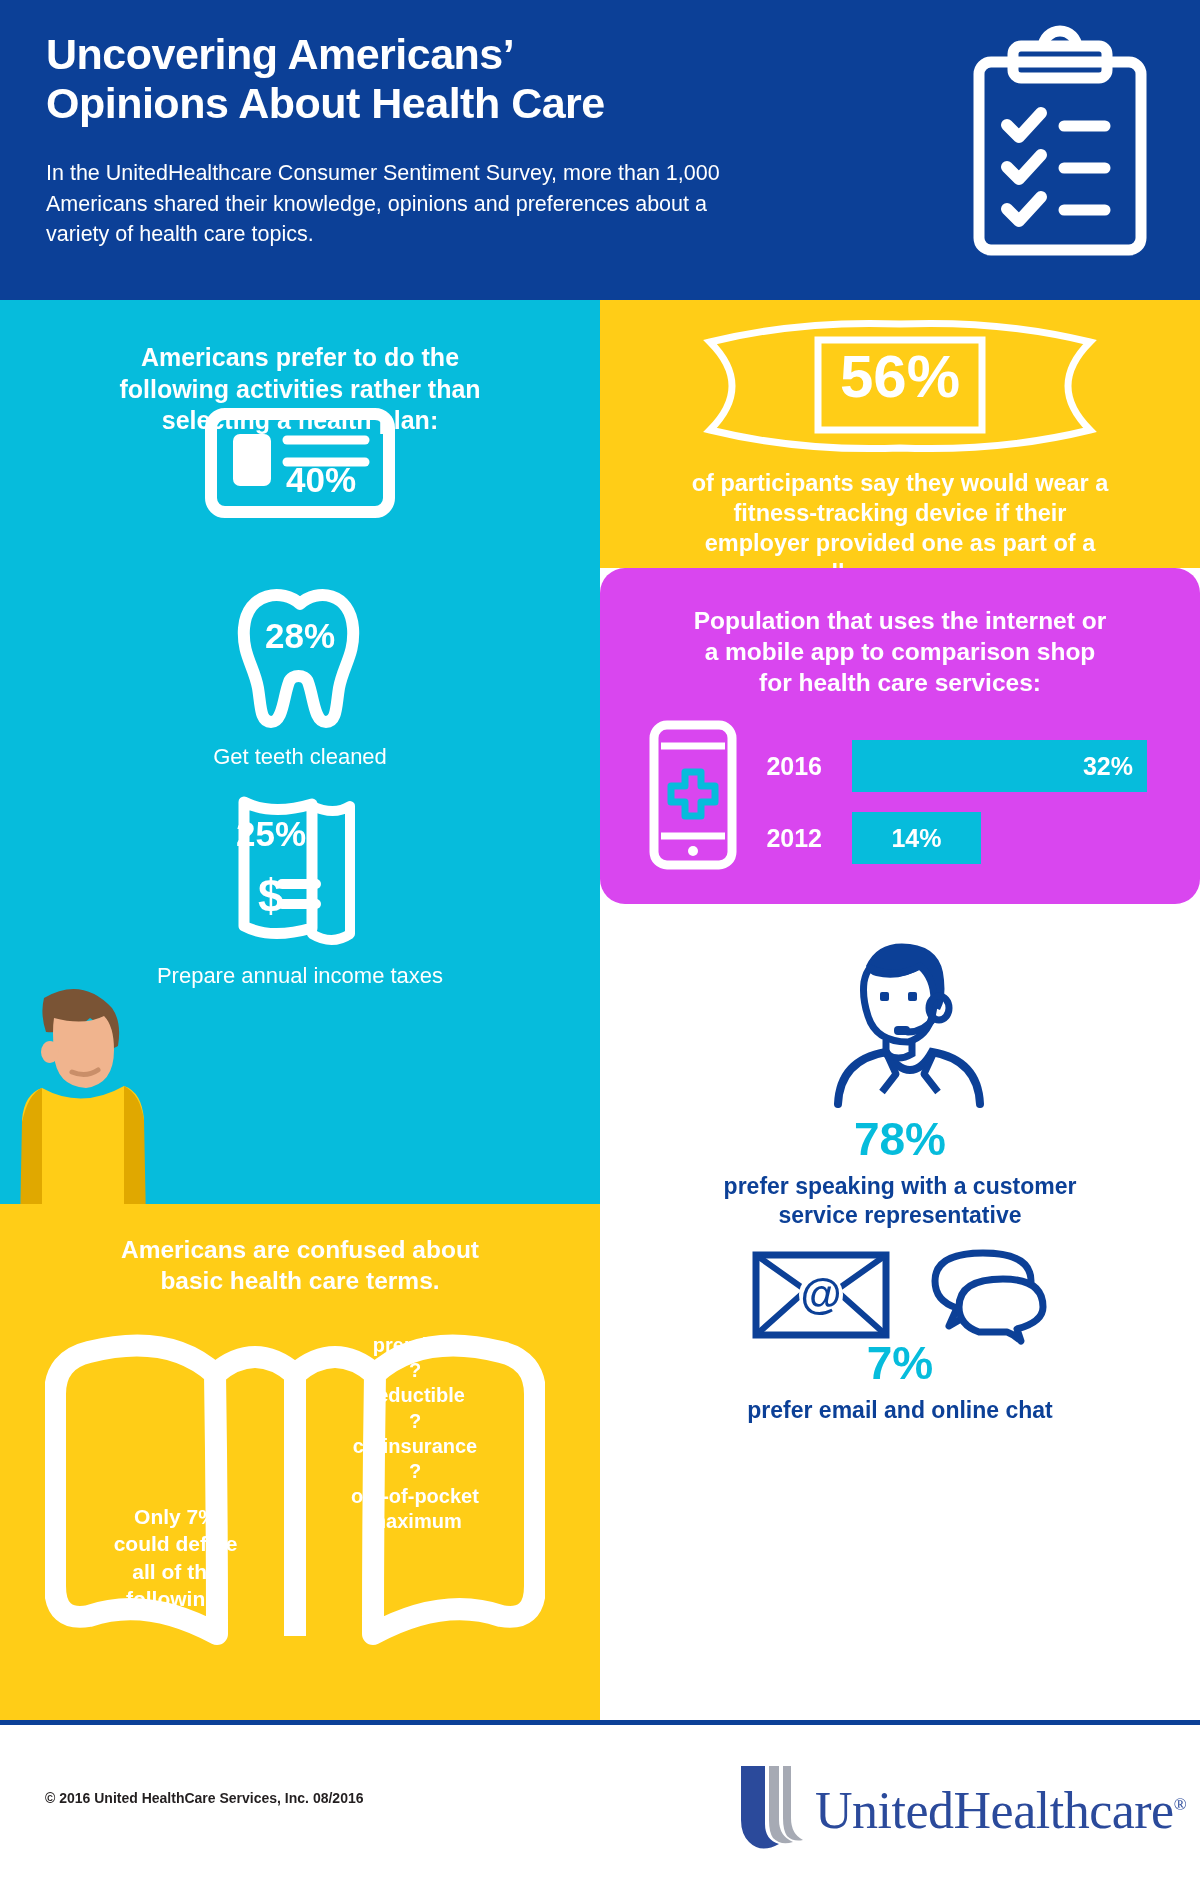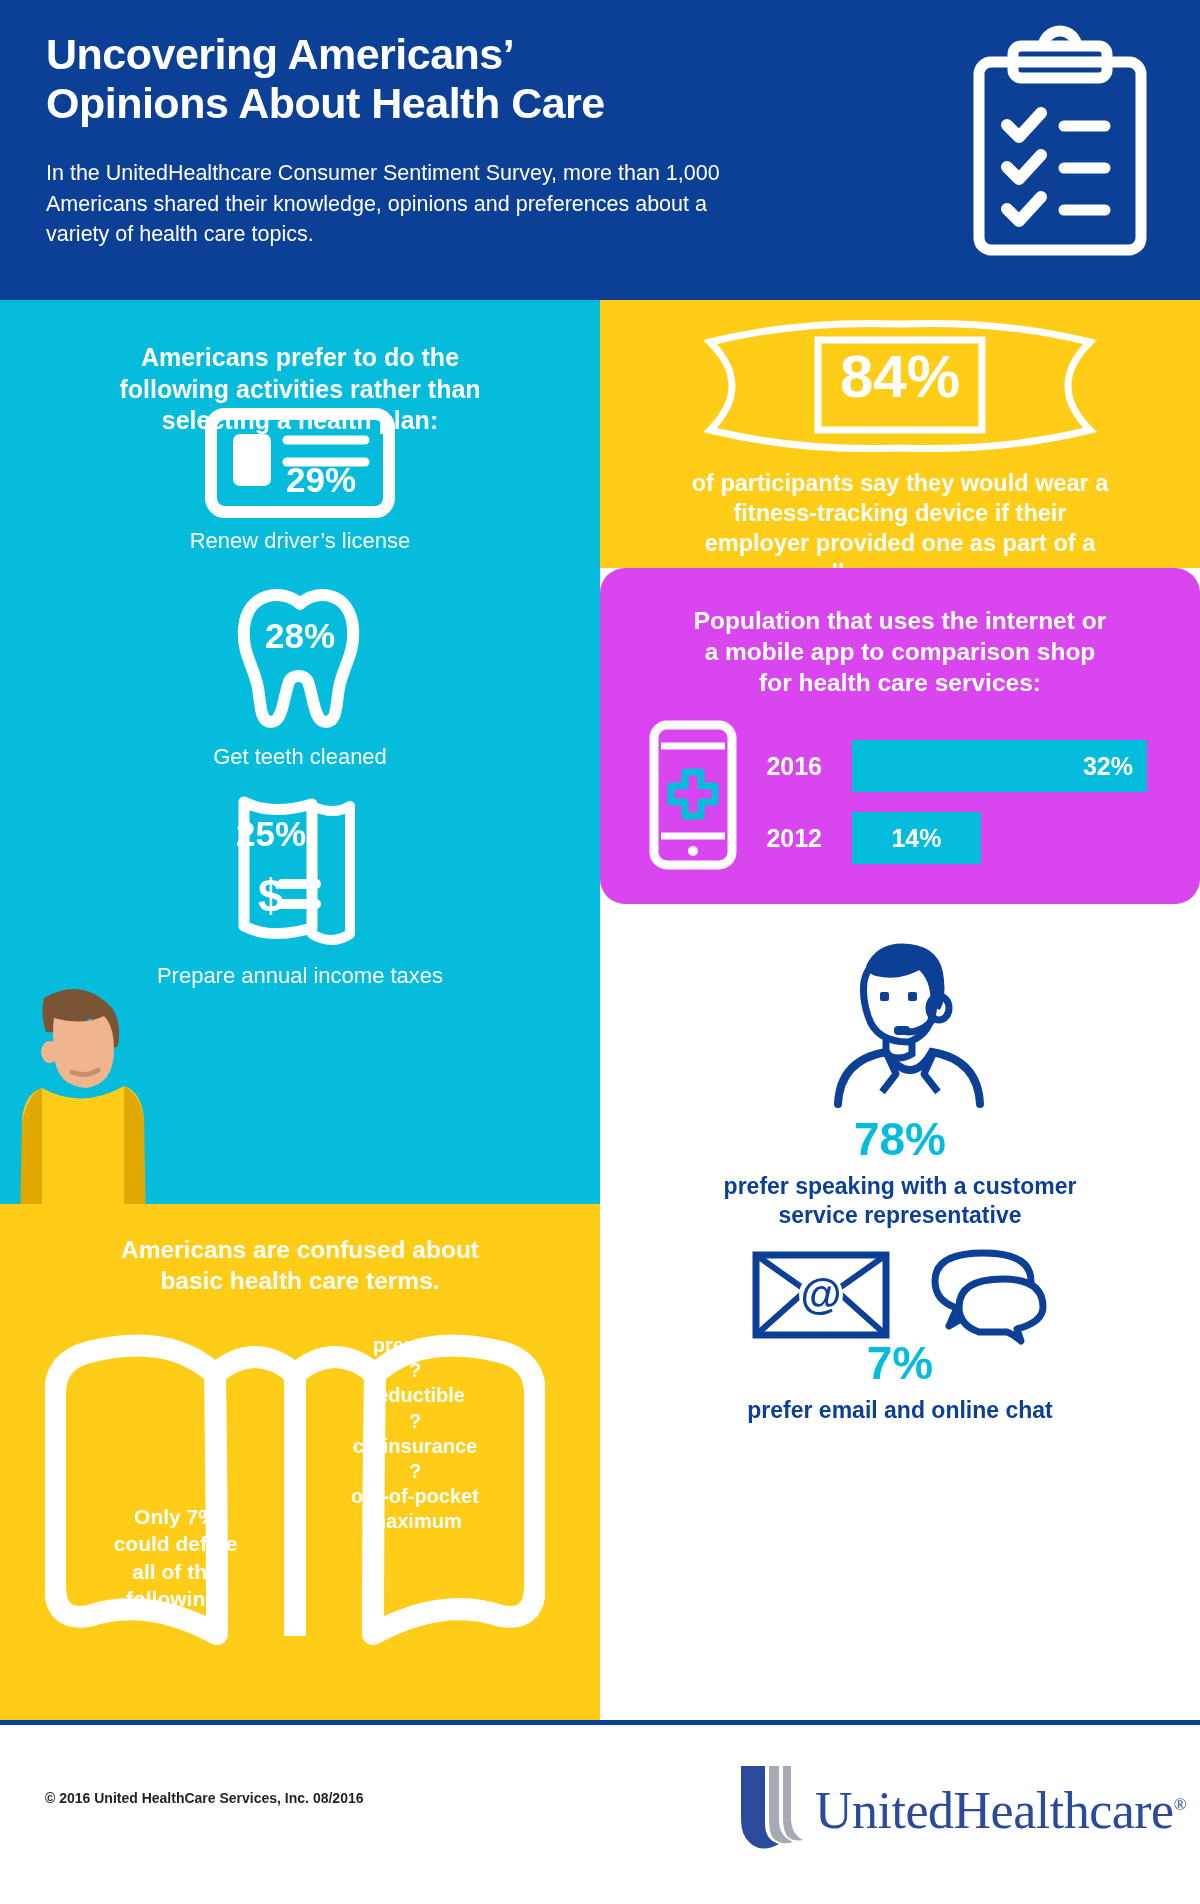--- a/index.html
+++ b/index.html
@@ -186,22 +186,21 @@
 
     <div class="act" style="top:108px;left:0;">
       <div class="icon-holder">
         <svg width="190" height="110" viewBox="0 0 190 110">
           <rect x="6" y="6" width="178" height="98" rx="14" fill="none" stroke="#fff" stroke-width="12"></rect>
           <rect x="28" y="26" width="38" height="52" rx="7" fill="#fff"></rect>
           <line x1="82" y1="32" x2="160" y2="32" stroke="#fff" stroke-width="9" stroke-linecap="round"></line>
           <line x1="82" y1="54" x2="160" y2="54" stroke="#fff" stroke-width="9" stroke-linecap="round"></line>
         </svg>
       </div>
-      <div class="pct-in-icon" style="left:0;top:52px;width:600px;text-align:center;padding-left:42px;">29%</div>
-      <div class="act-label" style="margin-top:10px;">Renew driver’s license</div>
+      <div class="pct-in-icon" style="left:0;top:52px;width:600px;text-align:center;padding-left:42px;">40%</div>
     </div>
 
     <div class="act" style="top:288px;left:0;">
       <div class="icon-holder">
         <svg width="150" height="150" viewBox="0 0 150 150">
           <path d="M75 16 C58 0 22 4 19 40 c-2 26 10 38 14 60 c3 18 2 34 13 34 c12 0 12 -24 18 -40
                    c3 -8 16 -8 19 0 c6 16 6 40 18 40 c11 0 10 -16 13 -34 c4 -22 16 -34 14 -60 C125 4 92 0 75 16 Z" fill="none" stroke="#fff" stroke-width="12" stroke-linejoin="round"></path>
         </svg>
       </div>
       <div class="pct-in-icon" style="left:0;top:28px;width:600px;text-align:center;">28%</div>
@@ -249,21 +248,21 @@
     </svg>
   </div>
 
   <div class="yellow-panel">
     <div class="band-wrap" style="left:100px;top:18px;width:400px;height:135px;">
       <svg width="400" height="135" viewBox="0 0 400 135">
         <path d="M10 24 q90 -22 190 -18 q100 -4 190 18 q-22 22 -22 44 q0 22 22 44
                  q-90 22 -190 18 q-100 4 -190 -18 q22 -22 22 -44 q0 -22 -22 -44 Z" fill="none" stroke="#fff" stroke-width="7"></path>
         <rect x="118" y="22" width="164" height="90" fill="none" stroke="#fff" stroke-width="7"></rect>
       </svg>
-      <div style="position:absolute;left:0;top:24px;width:400px;text-align:center;color:#fff;font-size:60px;font-weight:bold;">84%</div>
+      <div style="position:absolute;left:0;top:24px;width:400px;text-align:center;color:#fff;font-size:60px;font-weight:bold;">56%</div>
     </div>
     <div class="yellow-text">of participants say they would wear a
 fitness-tracking device if their
 employer provided one as part of a
 wellness program</div>
   </div>
 
   <div class="blue-panel">
     <div class="blue-head">Population that uses the internet or
 a mobile app to comparison shop

